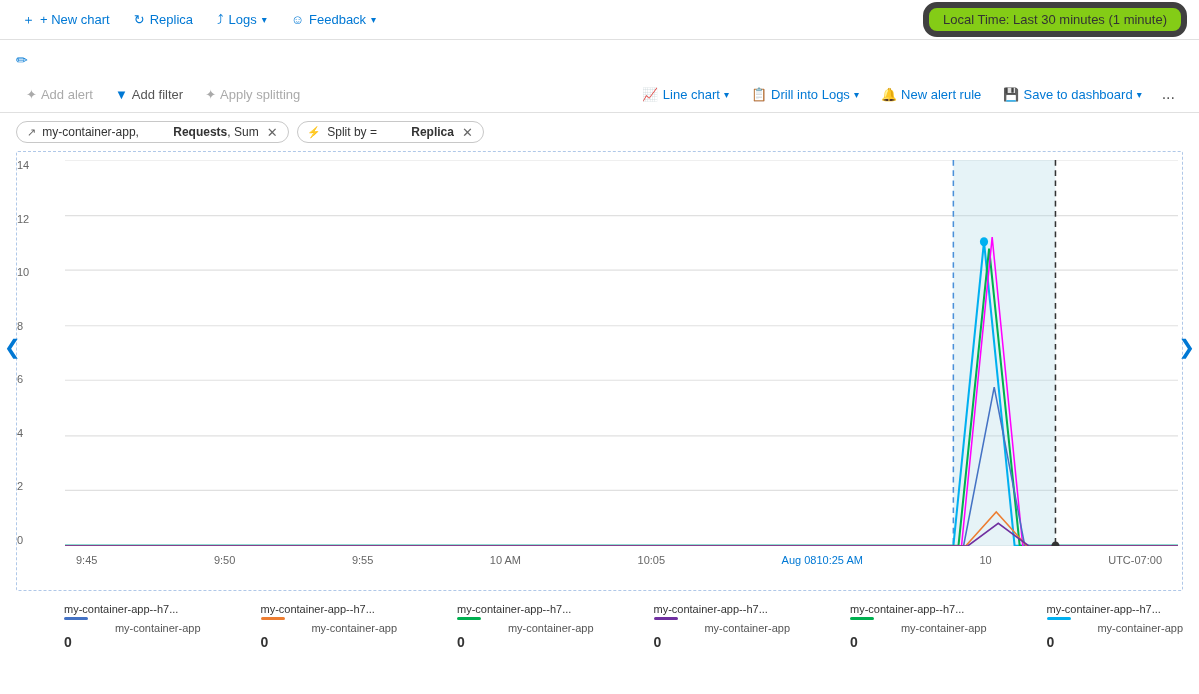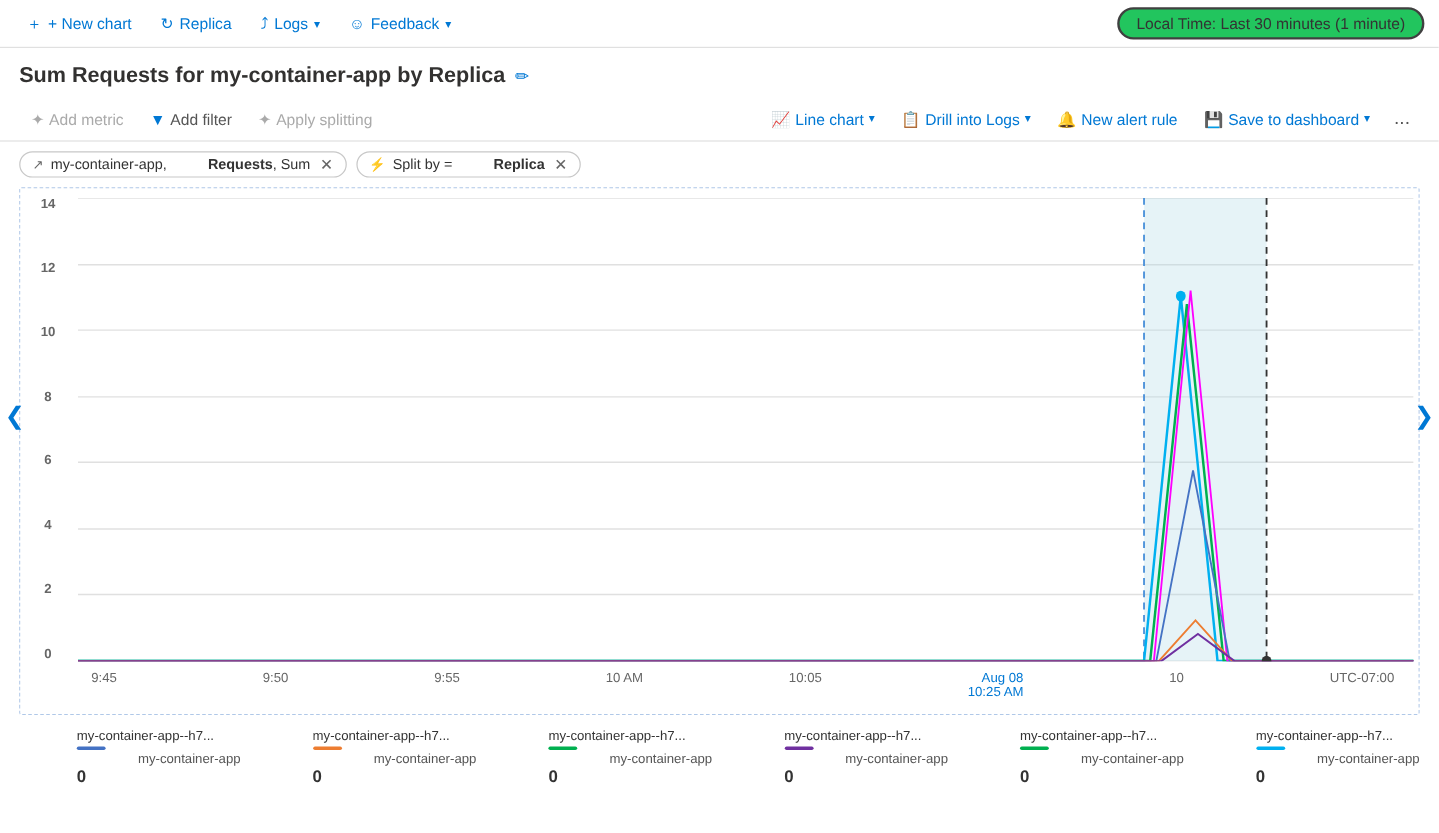--- a/index.html
+++ b/index.html
@@ -17,24 +17,24 @@
     }
     .top-bar-btn {
       display: flex; align-items: center; gap: 5px;
       padding: 4px 10px;
       border: none; background: none;
       color: #0078d4; cursor: pointer; font-size: 13px;
       border-radius: 2px;
     }
     .top-bar-divider { flex: 1; }
     .time-btn {
-      border: 2px solid #404040;
+      border: 6px solid #404040;
       border-radius: 14px;
       padding: 4px 14px;
-      background: #22c55e;
+      background: #84cc16;
       font-size: 13px;
       color: #333;
       cursor: pointer;
     }
     
     
     .page-title-area {
       padding: 12px 16px 8px 16px;
       display: flex; align-items: center; gap: 8px;
     }
@@ -98,23 +98,22 @@
     .chart-container {
       margin: 0 16px 8px 16px;
       border: 1.5px dashed #b0c8e8;
       border-radius: 2px;
       background: #fff;
       position: relative;
       height: 440px;
     }
     .y-label {
       font-size: 11px; color: #666;
-      text-align: center;
+      text-align: left;
       line-height: 1;
-      font-weight: bold;
     }
     .x-label { font-size: 11px; color: #666; }
     .x-label-blue { font-size: 11px; color: #0078d4; }
     .x-label-right { font-size: 11px; color: #666; margin-right: 16px; }
     
     
     .legend-area {
       display: flex; gap: 12px;
       padding: 4px 16px 8px 16px;
       flex-wrap: nowrap;
@@ -187,28 +186,27 @@
     <span>Feedback</span>
     <span class="chevron">▾</span>
   </button>
   <div class="top-bar-divider"></div>
   <button class="time-btn">
     <span>Local Time: Last 30 minutes (1 minute)</span>
   </button>
 </div>
 
 <div class="page-title-area">
-  <span class="page-title">Sum Requests for my-container-app by Replica</span>
   <span class="edit-icon">✏</span>
 </div>
 
 <div class="metrics-bar">
   <button class="metrics-btn disabled">
     <span>✦</span>
-    <span>Add metric</span>
+    <span>Add alert</span>
   </button>
   <button class="metrics-btn">
     <span style="color:#0078d4;">▼</span>
     <span>Add filter</span>
   </button>
   <button class="metrics-btn disabled">
     <span>✦</span>
     <span>Apply splitting</span>
   </button>
   <div class="metrics-spacer"></div>
@@ -292,21 +290,21 @@
     <circle cx="900" cy="72" r="4" fill="#00B0F0"></circle>
     <circle cx="970" cy="340" r="4" fill="#333"></circle>
   </svg>
 
   <div style="position:absolute; left:59px; right:4px; bottom:4px; height:36px; display:flex; justify-content:space-between; align-items:flex-start; padding-top:4px;">
     <span class="x-label">9:45</span>
     <span class="x-label">9:50</span>
     <span class="x-label">9:55</span>
     <span class="x-label">10 AM</span>
     <span class="x-label">10:05</span>
-    <span class="x-label-blue" style="display:flex;flex-direction:column;align-items:flex-end;">
+    <span class="x-label-blue" style="display:flex;flex-direction:row;align-items:center;">
         <span>Aug 08</span>
         <span>10:25 AM</span>
       </span>
     <span class="x-label">10</span>
     <span class="x-label-right">UTC-07:00</span>
   </div>
 </div>
 
 <div class="legend-area">
   <div class="legend-item">

